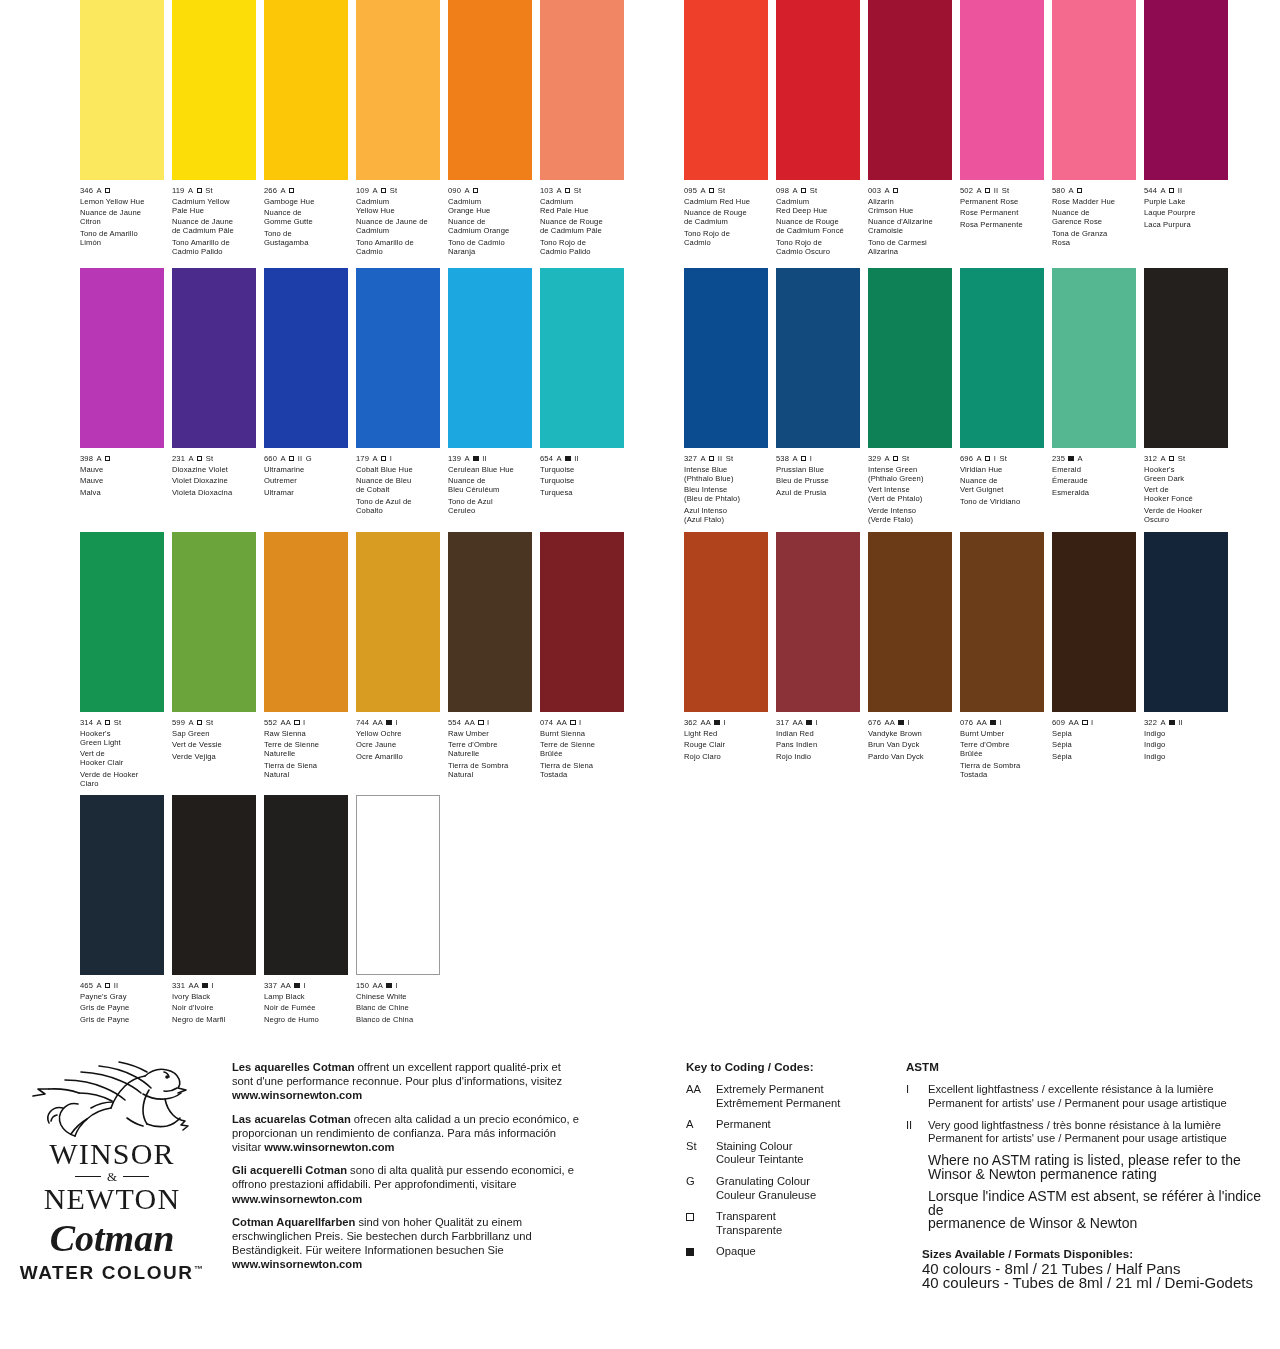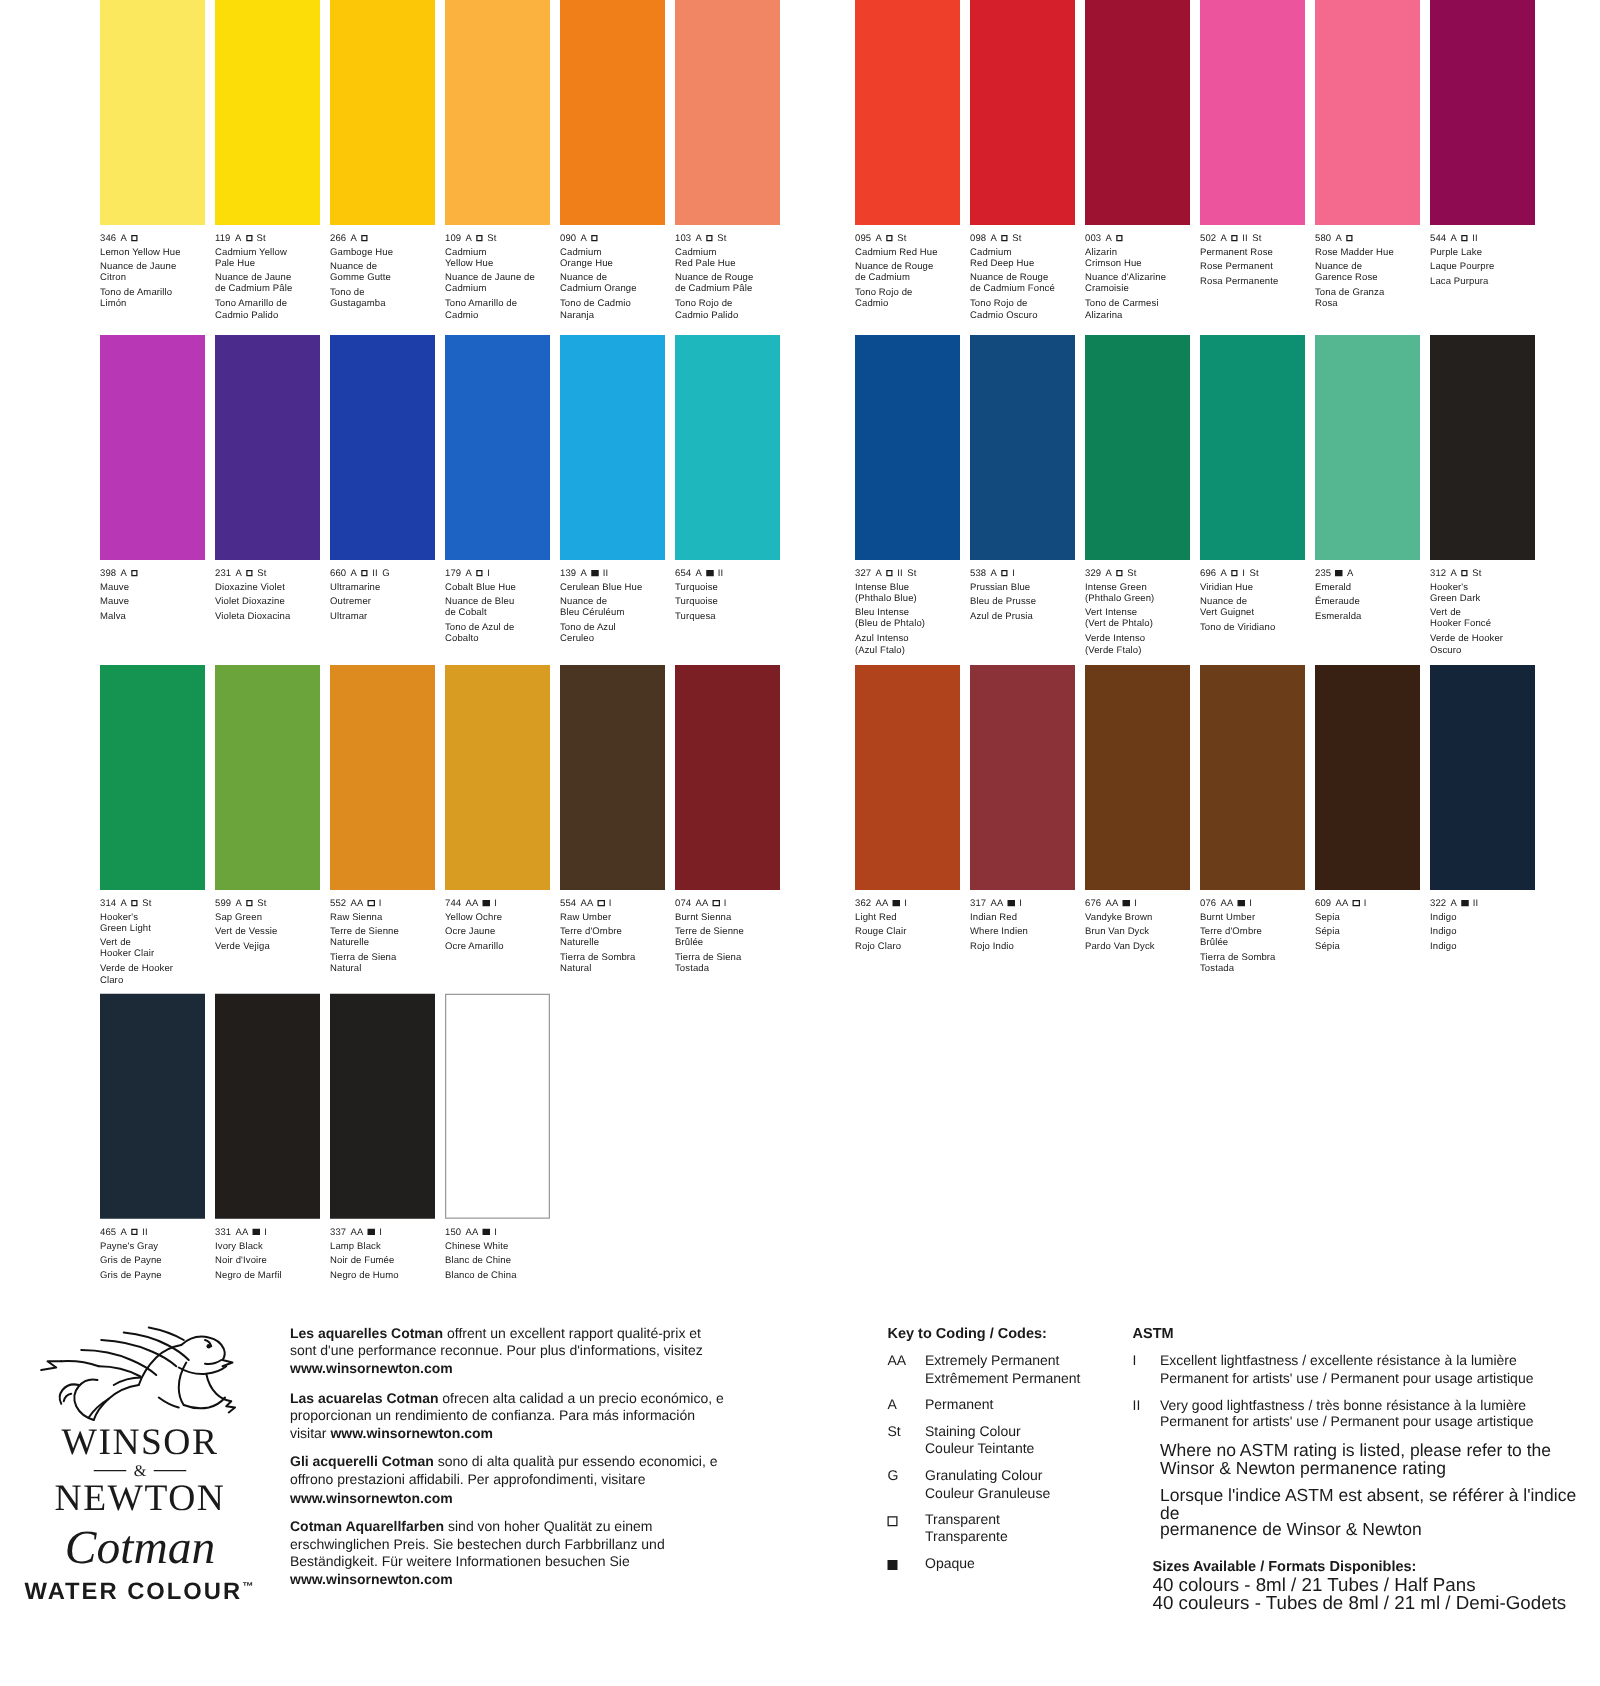--- a/index.html
+++ b/index.html
@@ -117,21 +117,21 @@
   }
   .brand-amp::before, .brand-amp::after {
     content: "";
     display: block;
     width: 26px; height: 1px;
     background: #1a1a1a;
   }
   .brand-cotman {
     font-family: "Liberation Serif", serif;
     font-style: italic;
-    font-weight: 400;
+    font-weight: 700;
     font-size: 38px;
     line-height: 42px;
     margin-top: 2px;
   }
   .brand-wc {
     font-weight: 700;
     font-size: 19px;
     line-height: 21px;
     letter-spacing: 1.6px;
   }
@@ -146,21 +146,20 @@
     line-height: 14.2px;
   }
   #copy-block p { margin: 0 0 9px 0; }
   #copy-block b { font-weight: 700; }
 
   #key-block {
     position: absolute;
     left: 686px;
     top: 14px;
     width: 210px;
-    margin-left: 24px;
   }
   .block-title {
     font-weight: 700;
     font-size: 11.6px;
     line-height: 14px;
     margin-bottom: 9px;
   }
   .key-row {
     display: flex;
     align-items: flex-start;
@@ -770,21 +769,21 @@
         <div class="swatch-cell">
           <div class="chip" style="background: rgb(139, 49, 56);"></div>
           <div class="chip-meta">
             <div class="code-line">
               <span>317</span>
               <span>AA</span>
               <span class="box-solid"></span>
               <span>I</span>
             </div>
             <div class="name-en">Indian Red</div>
-            <div class="name-fr">Where Indien</div>
+            <div class="name-fr">Pans Indien</div>
             <div class="name-es">Rojo Indio</div>
           </div>
         </div>
         <div class="swatch-cell">
           <div class="chip" style="background: rgb(107, 58, 22);"></div>
           <div class="chip-meta">
             <div class="code-line">
               <span>676</span>
               <span>AA</span>
               <span class="box-solid"></span>

